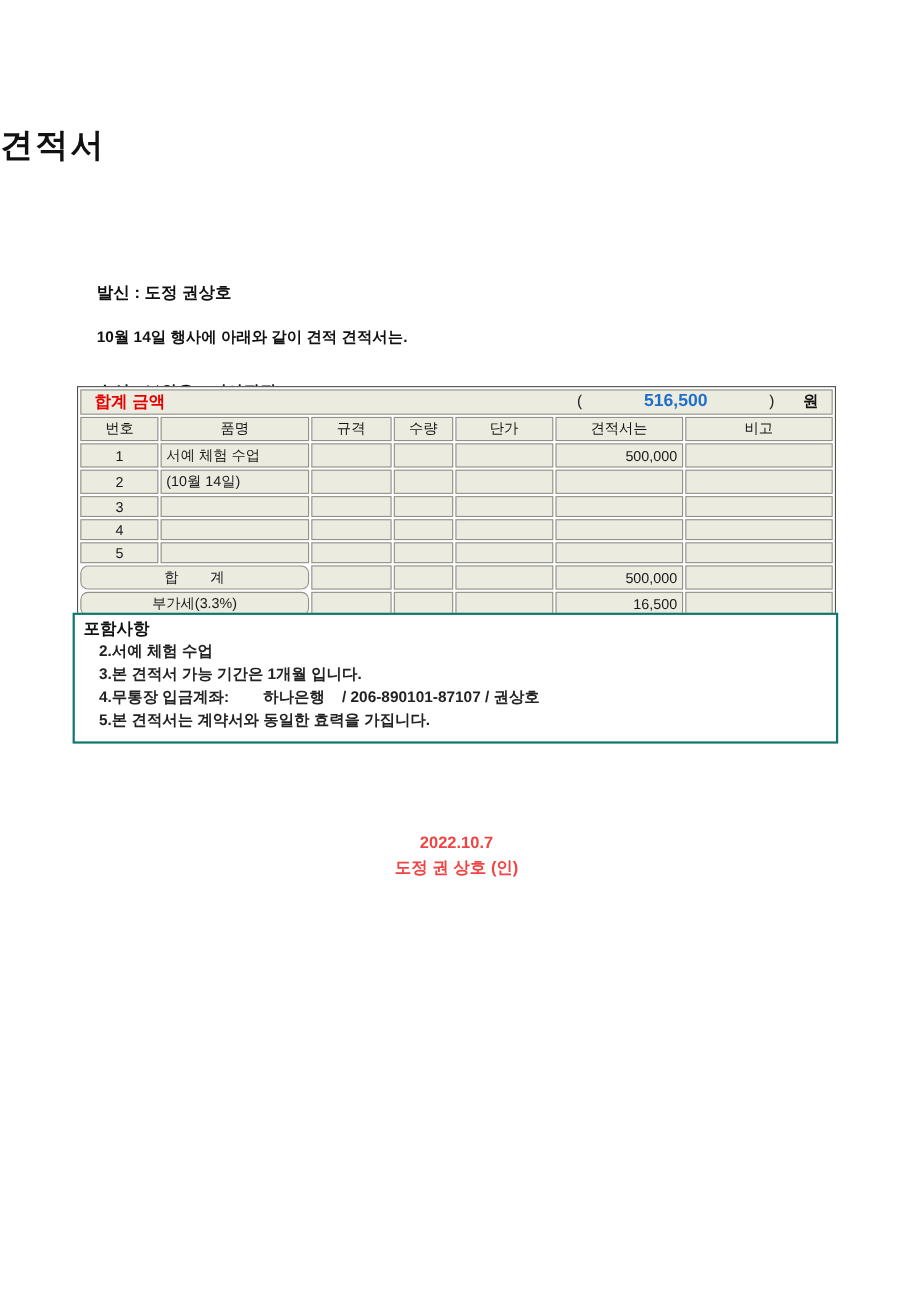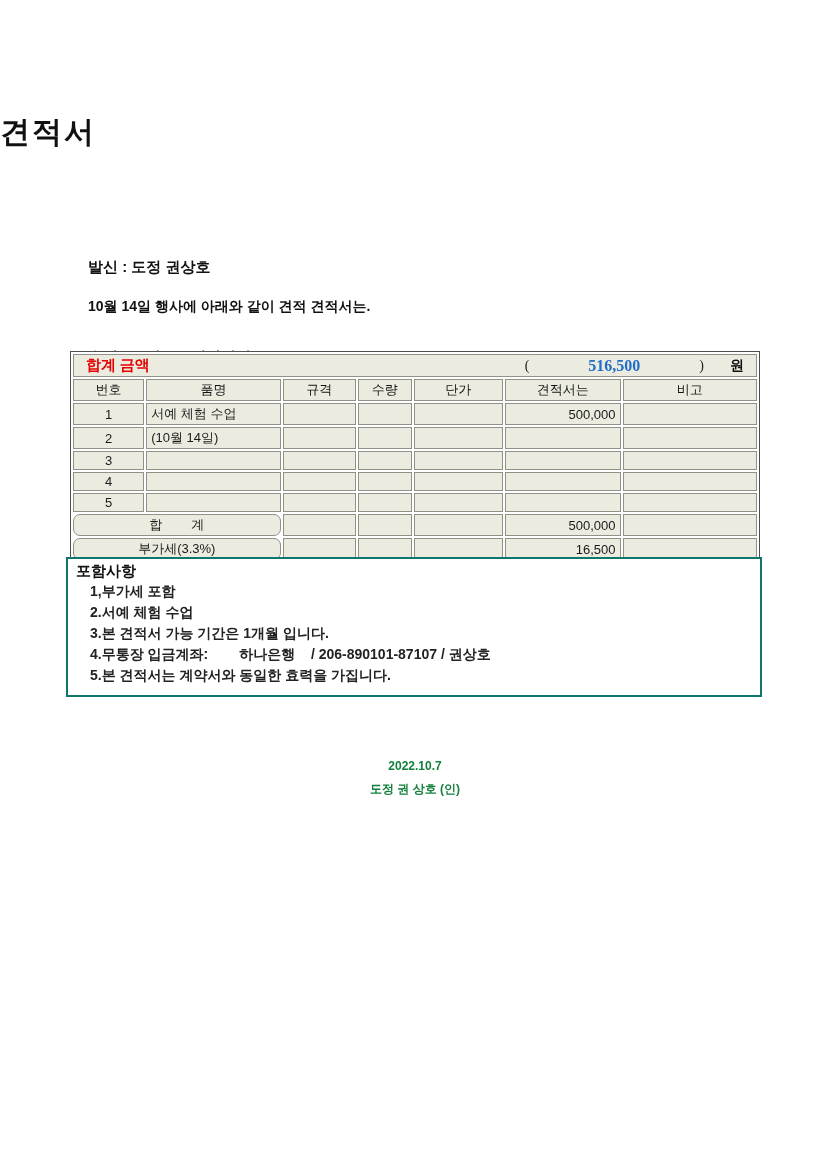--- a/index.html
+++ b/index.html
@@ -36,21 +36,21 @@
   }
   table.quote td, table.quote th {
     border:1px solid #91918a;
     background:#ebebdf;
     font-size:13px;
     height:15px;
     padding:1px 4px;
     font-weight:normal;
   }
   td.sum-cell { background:#f4f4ea; height:20px; }
-  .sumrow { display:flex; align-items:center; width:100%;font-family:Liberation Serif, serif; }
+  .sumrow { display:flex; width:100%; }
   .sum-label { margin-left:8px; color:#e60000; font-weight:bold; font-size:15px; }
   .sum-open { margin-left:auto; font-size:14px; color:#222; }
   .sum-amount { width:170px; text-align:center; color:#1f6fc8; font-weight:bold; font-size:16px; }
   .sum-close { font-size:14px; color:#222; }
   .sum-unit { margin-left:26px; margin-right:8px; font-size:14px; font-weight:bold; color:#111; }
   th.qh { font-weight:bold; text-align:center; font-size:14px; color:#111; }
   td.c-no { text-align:center; width:10.6%; }
   td.c-item { text-align:left; padding-left:12px; width:20%; }
   td.c-spec { width:10.9%; }
   td.c-qty { width:8%; }
@@ -65,22 +65,22 @@
     padding:3px 8px 9px 8px;
     background:#ffffff;
   }
   .notes-title { font-size:15px; font-weight:bold; color:#111; }
   .notes-item {
     font-size:14px; font-weight:bold; color:#222;
     line-height:21px; padding-left:14px; white-space:pre-wrap;
   }
   .signature {
     position:absolute; top:755px; left:0; width:830px;
-    text-align:center; font-size:12px; font-weight:bold;
-    line-height:23px; color:#15803d;
+    text-align:center; font-size:15px; font-weight:bold;
+    line-height:23px; color:#ef4444;
   }
 </style>
 </head>
 <body>
 
 <div class="page">
 
   <div class="doc-title">견적서</div>
 
   <div class="meta-block">
@@ -182,21 +182,20 @@
         <td class="c-price"></td>
         <td class="c-amt">516,500</td>
         <td class="c-note"></td>
       </tr>
     </tbody>
       </table>
   </div>
 
   <div class="notes-box">
     <div class="notes-title">포함사항</div>
-    <div class="notes-item">1,부가세 포함</div>
     <div class="notes-item">2.서예 체험 수업</div>
     <div class="notes-item">3.본 견적서 가능 기간은 1개월 입니다.</div>
     <div class="notes-item">4.무통장 입금계좌:        하나은행    / 206-890101-87107 / 권상호</div>
     <div class="notes-item">5.본 견적서는 계약서와 동일한 효력을 가집니다.</div>
   </div>
 
   <div class="signature">
     <div>2022.10.7</div>
     <div>도정 권 상호 (인)</div>
   </div>

